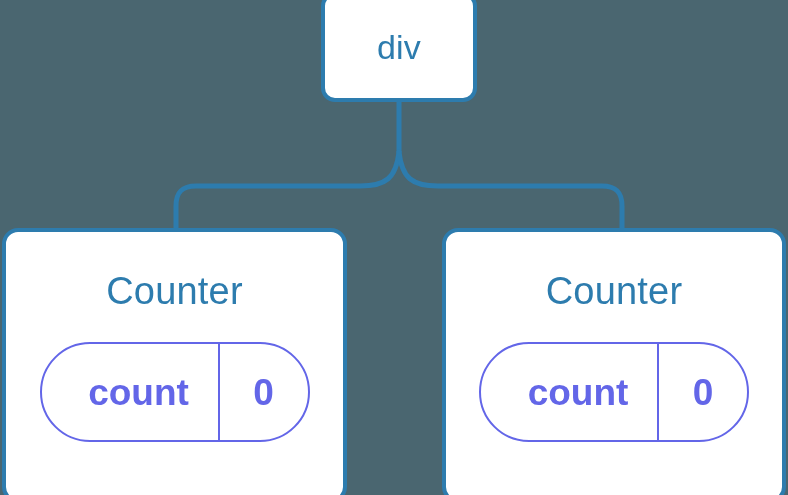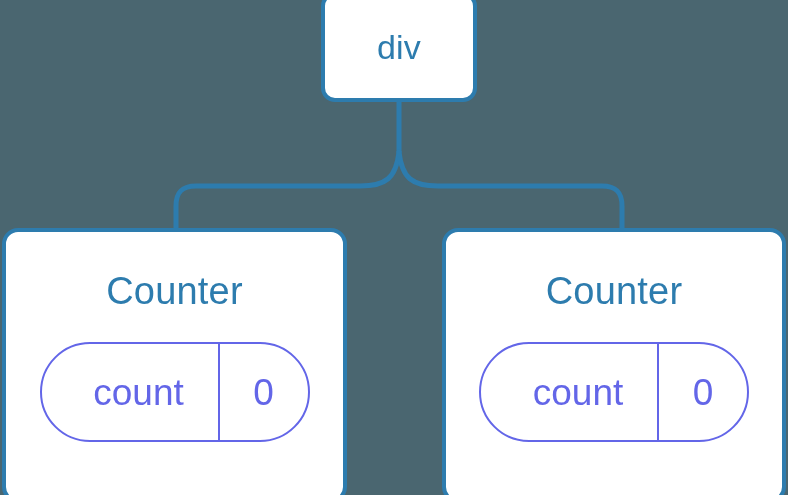--- a/index.html
+++ b/index.html
@@ -78,20 +78,21 @@
   
   .state-pill {
     position: relative;
     display: flex;
     align-items: stretch;
     height: 100px;
     border: 2px solid #6366e8;
     border-radius: 50px;
     box-sizing: border-box;
     background: transparent;
+    font-weight: bold;
   }
   .pill-key,
   .pill-value {
     display: flex;
     align-items: center;
     justify-content: center;
     color: #6366e8;
     font-size: 37px;
     line-height: 1;
     box-sizing: border-box;

